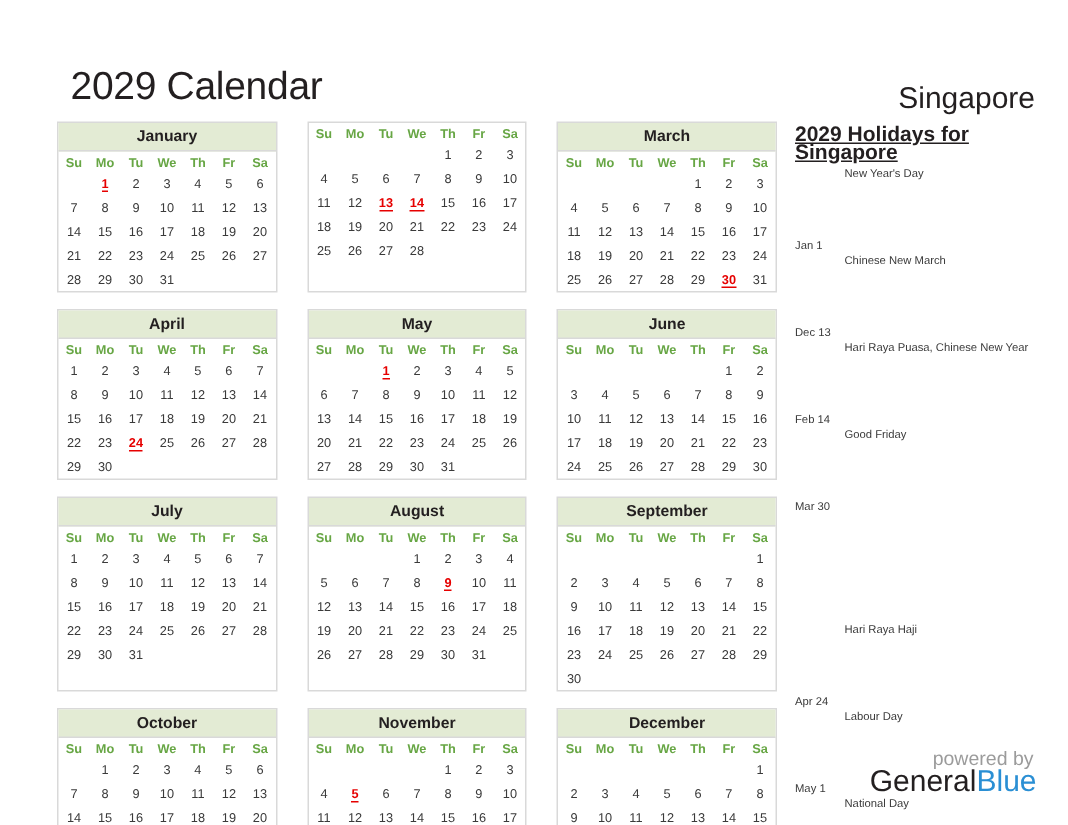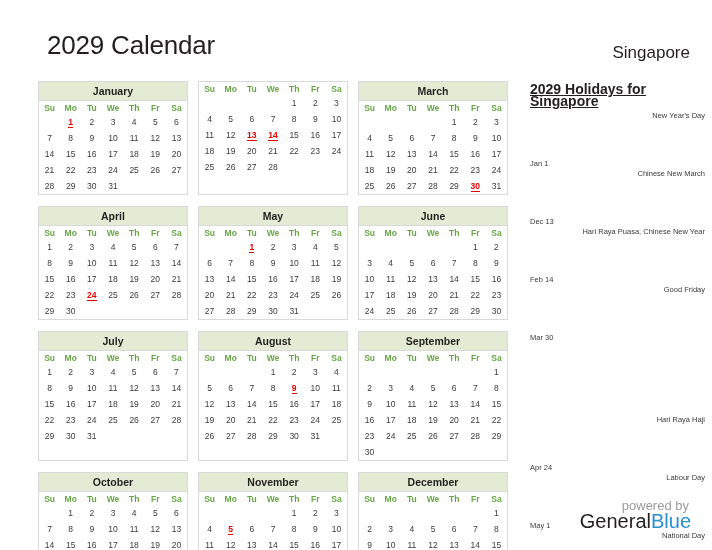--- a/index.html
+++ b/index.html
@@ -13,54 +13,54 @@
     font-family: "Liberation Sans", sans-serif;
     color: #231f20;
     position: relative;
     overflow: hidden;
   }
 
   
   .page-header {
     position: absolute;
     left: 0;
-    top: 0;
+    top: 12px;
     width: 712px;
     height: 72px;
   }
   .cal-title {
     position: absolute;
     left: 47px;
     top: 30px;
     font-size: 26px;
     font-weight: normal;
     letter-spacing: -0.2px;
     color: #231f20;
     white-space: nowrap;
   }
   .cal-country {
     position: absolute;
     right: 22px;
     top: 43px;
-    font-size: 17px;
+    font-size: 20px;
     font-weight: normal;
     color: #231f20;
     white-space: nowrap;
   }
 
   
   .months-area {
     position: absolute;
     left: 38px;
     top: 81px;
     width: 480px;
   }
   .month-row {
     display: flex;
-    gap: 10px;
+    gap: 20px;
     margin-bottom: 11px;
   }
   .month {
     width: 150px;
     border: 1px solid #d9d9d9;
     box-sizing: border-box;
     background: #ffffff;
   }
   .month-name {
     background: #e3ebd4;
@@ -125,21 +125,20 @@
     margin-bottom: 0.5px;
   }
   .holiday-date {
     width: 33px;
     flex: 0 0 33px;
     white-space: nowrap;
     margin-top: 48px;
   }
   .holiday-name {
     flex: 1 1 auto;
-    text-align: right;
   }
   .hg-spacer-1 { height: 72px; }
   .hg-spacer-2 { height: 67px; }
 
   
   .footer-logo {
     position: absolute;
     right: 21px;
     bottom: 19px;
     text-align: right;

